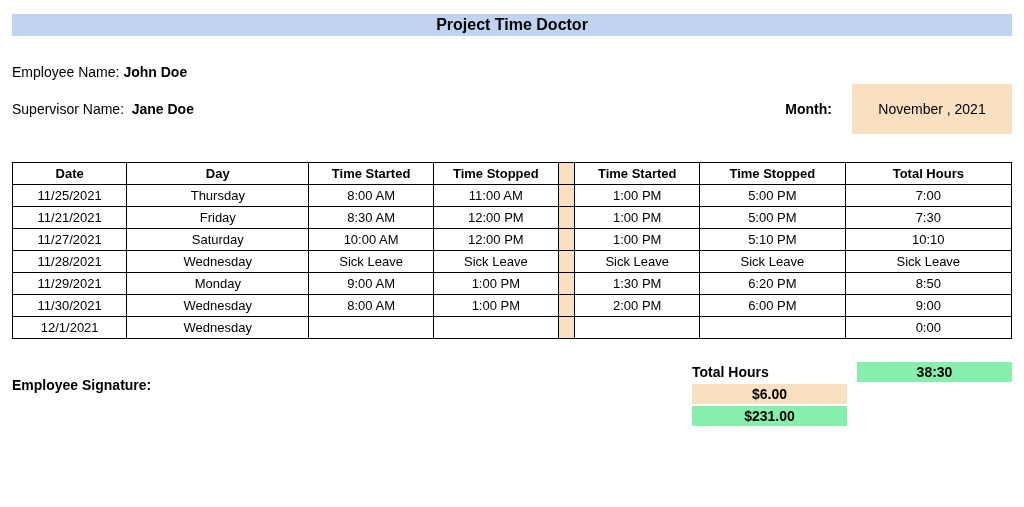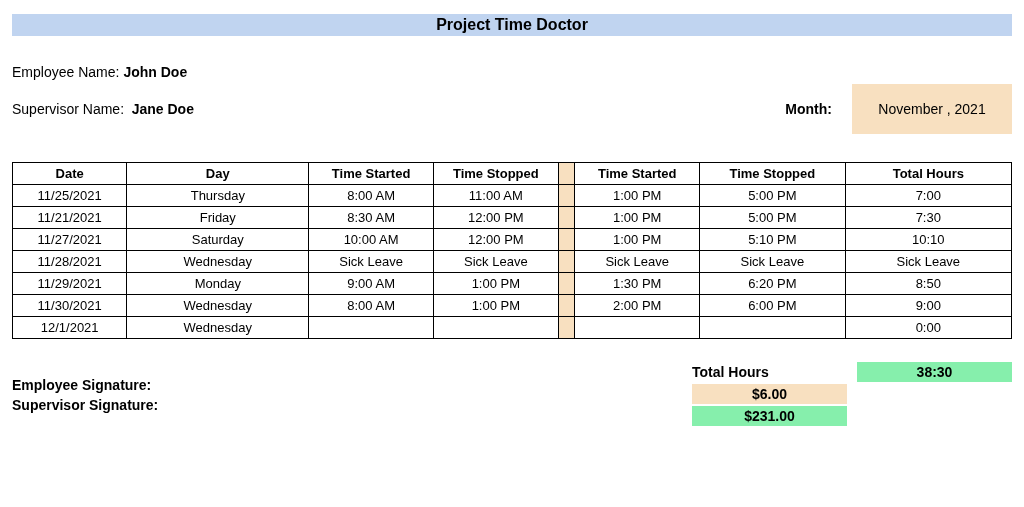--- a/index.html
+++ b/index.html
@@ -240,21 +240,20 @@
         <td></td>
         <td></td>
         <td>0:00</td>
       </tr>
     </tbody>
 </table>
 
 <div class="footer">
   <div class="sign-block">
     <div class="sign-line">Employee Signature:</div>
-    <div class="sign-line">Supervisor Signature:</div>
   </div>
   <div class="summary">
     <div class="summary-row">
       <span class="summary-label bold">Total Hours</span>
       <span class="summary-value bg-blue">38:30</span>
     </div>
     <div class="summary-row">
       <span class="summary-value bg-orange">$6.00</span>
     </div>
     <div class="summary-row">

